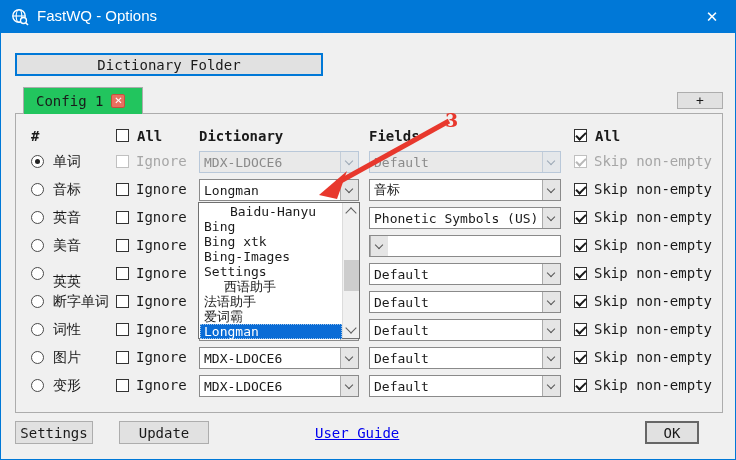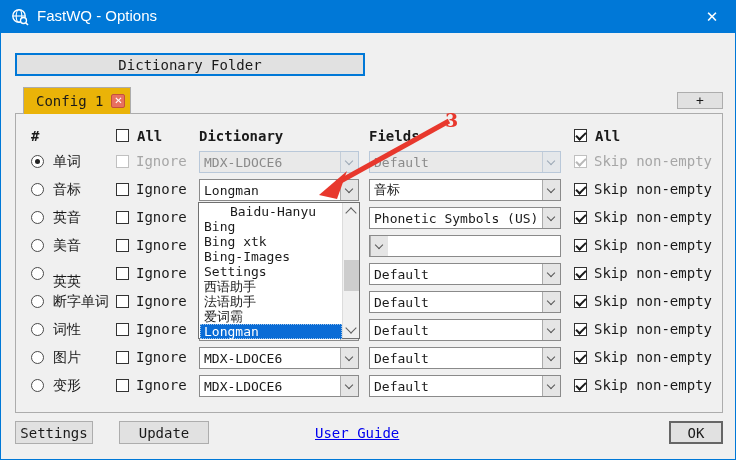--- a/index.html
+++ b/index.html
@@ -14,21 +14,21 @@
   .titlebar .app-icon{position:absolute;left:10px;top:7px;width:18px;height:18px;}
   .titlebar .title{position:absolute;left:36px;top:6px;color:#fff;font-family:"Liberation Sans",sans-serif;font-size:15px;}
   .close-btn{position:absolute;right:0;top:0;width:46px;height:32px;color:#fff;
     display:flex;align-items:center;justify-content:center;font-family:"Liberation Sans",sans-serif;font-size:15px;}
   
   .btn{position:absolute;height:23px;background:#e1e1e1;border:1px solid #adadad;
     display:flex;align-items:center;justify-content:center;font-size:14px;}
   .btn.focused{border:2px solid #0078d7;}
   .btn.default-btn{border:2px solid #666;}
   
-  .tab{position:absolute;left:22px;top:86px;width:108px;height:27px;background:#eab308;
+  .tab{position:absolute;left:22px;top:86px;width:120px;height:27px;background:#22c55e;
     border:1px solid #acacac;border-bottom:none;display:flex;align-items:center;z-index:3;}
   .tab-label{margin-left:12px;font-size:14px;}
   .tab-close{margin-left:8px;width:14px;height:14px;background:#e8705f;border:1px solid #c4503e;border-radius:2px;
     color:#fff;font-size:10px;line-height:12px;text-align:center;font-family:"Liberation Sans",sans-serif;}
   .plus-btn{left:676px;top:91px;width:46px;height:17px;font-size:13px;}
   .pane{position:absolute;left:14px;top:112px;width:708px;height:300px;border:1px solid #acacac;background:#f0f0f0;z-index:1;}
   
   .hdr{position:absolute;font-weight:bold;z-index:2;}
   .cell-label{position:absolute;z-index:2;white-space:nowrap;}
   .cb{position:absolute;width:13px;height:13px;background:#fff;border:1px solid #333;z-index:2;}
@@ -74,21 +74,21 @@
       <line x1="1.8" y1="8" x2="14.2" y2="8" stroke="#ffffff" stroke-width="1.1"></line>
       <circle cx="12.5" cy="12.5" r="3" fill="#0078d7" stroke="#ffffff" stroke-width="1.3"></circle>
       <line x1="14.7" y1="14.7" x2="17" y2="17" stroke="#ffffff" stroke-width="1.6"></line>
     </svg>
     <span class="title">FastWQ - Options</span>
     <div class="close-btn">
       <span>✕</span>
     </div>
   </div>
 
-  <div class="btn focused" style="left:14px;top:52px;width:350px;">
+  <div class="btn focused" style="left:14px;top:52px;width:308px;">
     <span>Dictionary Folder</span>
   </div>
 
   <div class="tab">
     <span class="tab-label">Config 1</span>
     <span class="tab-close">✕</span>
   </div>
   <div class="btn plus-btn">
     <span>+</span>
   </div>
@@ -267,21 +267,21 @@
       <span class="cell-label" style="left:593px;top:376px;">Skip non-empty</span>
     </div>
 
   <div class="popup">
     <div id="popup-items">
         <span class="popup-item" style="top:1px;text-align:center;">Baidu-Hanyu</span>
         <span class="popup-item" style="top:16px;">Bing</span>
         <span class="popup-item" style="top:31px;">Bing xtk</span>
         <span class="popup-item" style="top:46px;">Bing-Images</span>
         <span class="popup-item" style="top:61px;">Settings</span>
-        <span class="popup-item" style="top:76px;">西语助手</span>
+        <span class="popup-item" style="top:76px;margin-left:20px;">西语助手</span>
         <span class="popup-item" style="top:91px;">法语助手</span>
         <span class="popup-item" style="top:106px;">爱词霸</span>
         <span class="popup-item selected" style="top:121px;">Longman</span>
       </div>
     <div class="scrollbar">
       <span class="sb-arrow sb-up"></span>
       <span class="sb-thumb"></span>
       <span class="sb-arrow sb-down"></span>
     </div>
   </div>
@@ -292,17 +292,17 @@
     <polygon points="8,82 36,58 26,86" fill="#e8382d"></polygon>
   </svg>
 
   <div class="btn" style="left:14px;top:420px;width:78px;">
     <span>Settings</span>
   </div>
   <div class="btn" style="left:118px;top:420px;width:90px;">
     <span>Update</span>
   </div>
   <a class="link" href="#">User Guide</a>
-  <div class="btn default-btn" style="left:668px;top:420px;width:54px;">
+  <div class="btn default-btn" style="left:644px;top:420px;width:54px;">
     <span>OK</span>
   </div>
 
 </div>
 
 </body></html>

